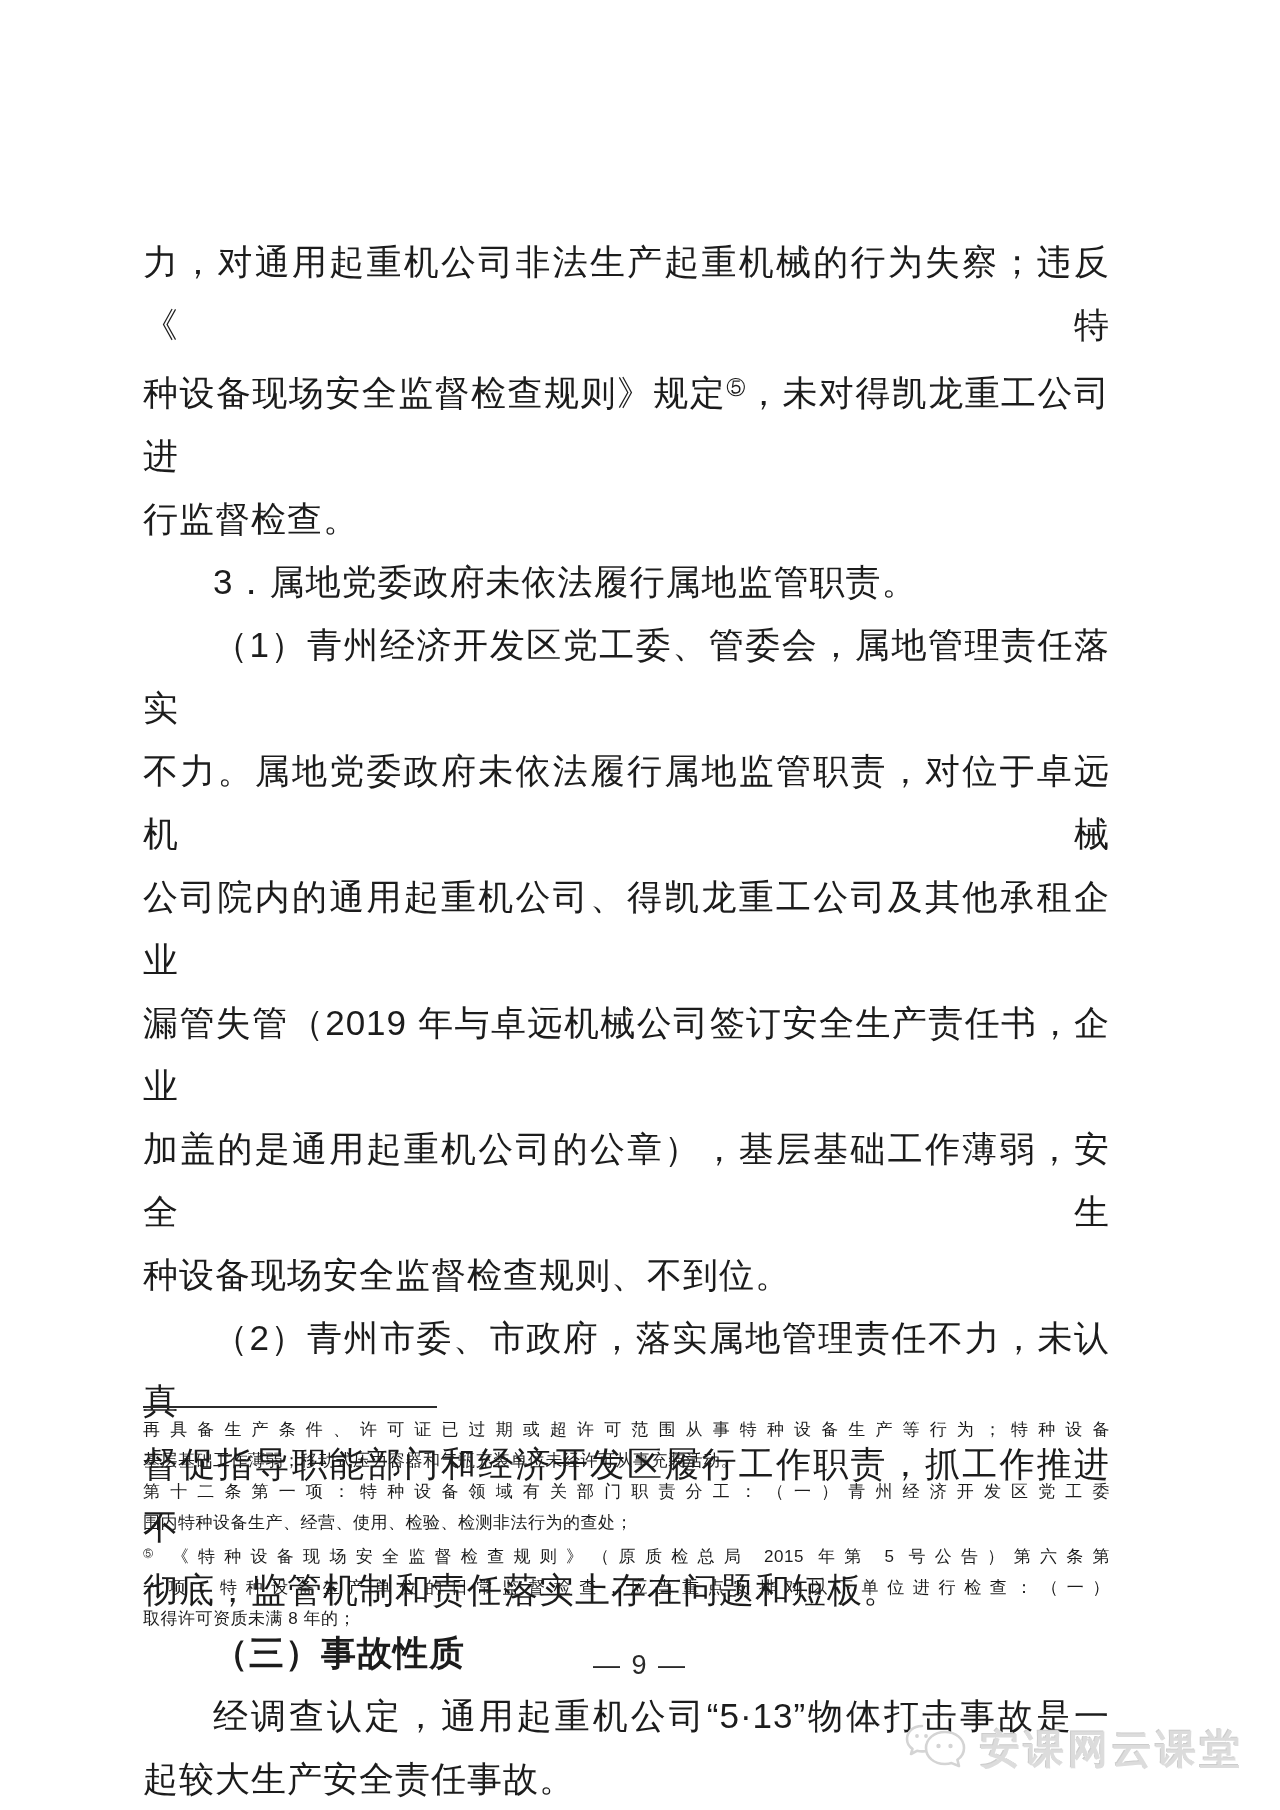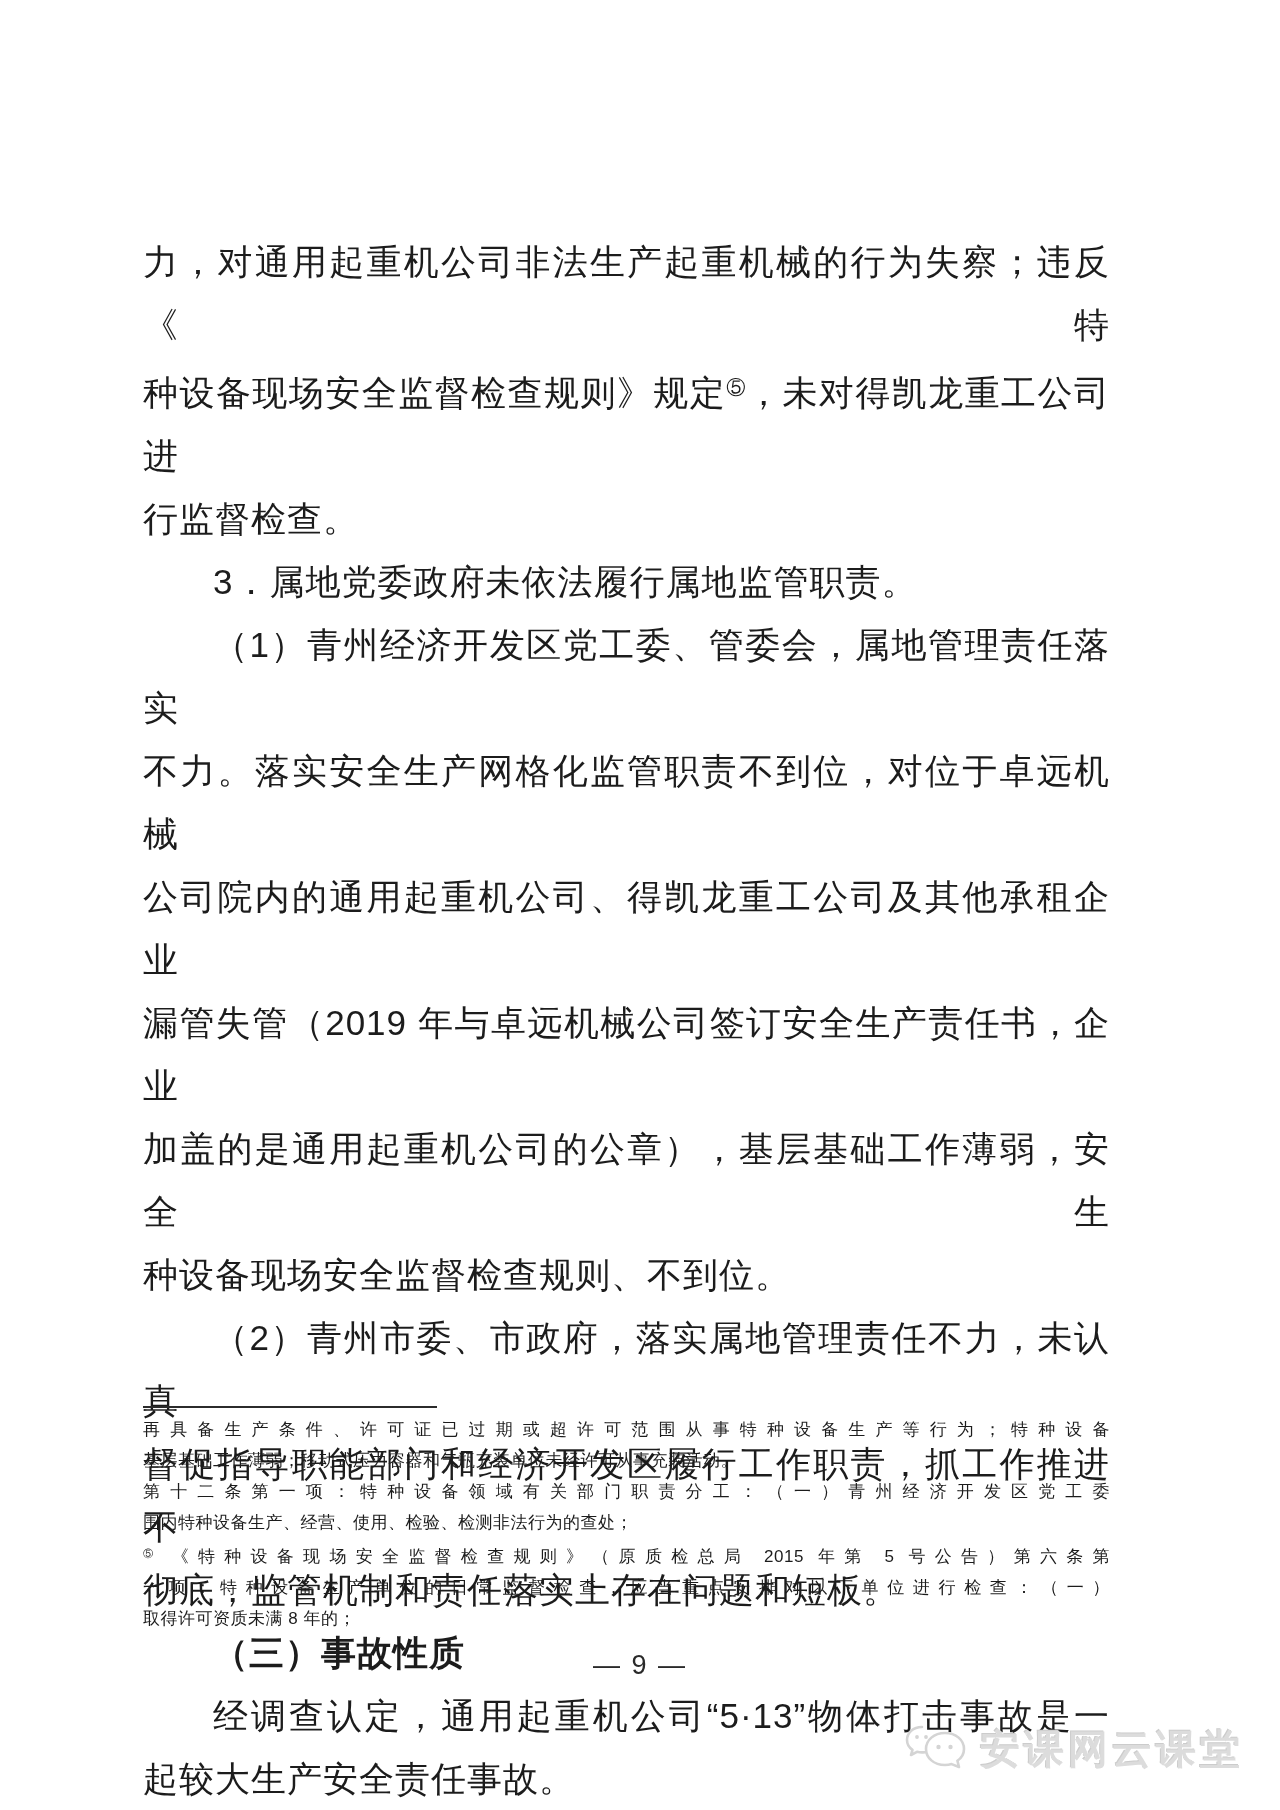--- a/index.html
+++ b/index.html
@@ -54,42 +54,42 @@
     left:0;top:1650px;width:100%;
     text-align:center;
     font-size:27px;
     letter-spacing:2px;
     color:#2a2a2a;
   }
   
   .watermark{
     position:absolute;
     right:36px;top:1722px;
-    display:flex;align-items:center;gap:12px;
+    display:flex;align-items:flex-start;gap:12px;
     color:#dcdcdc;
     font-size:40px;
     font-weight:bold;
     letter-spacing:4px;
     text-shadow:1px 1px 0 #ffffff,-1px -1px 0 #cccccc;
     user-select:none;
   }
   .watermark svg{display:block;}
 </style>
 </head>
 <body>
 
 <div class="page">
 
   <div class="body-text">
     <div class="ln full">力，对通用起重机公司非法生产起重机械的行为失察；违反《特</div>
     <div class="ln full"><span>种设备现场安全监督检查规则》规定</span><sup class="fn-ref">⑤</sup><span>，未对得凯龙重工公司进</span></div>
     <div class="ln">行监督检查。</div>
     <div class="ln indent">3．属地党委政府未依法履行属地监管职责。</div>
     <div class="ln indent full">（1）青州经济开发区党工委、管委会，属地管理责任落实</div>
-    <div class="ln full">不力。落实安全生产网格化监管职责不到位，对位于卓远机械</div>
+    <div class="ln full">不力。属地党委政府未依法履行属地监管职责，对位于卓远机械</div>
     <div class="ln full">公司院内的通用起重机公司、得凯龙重工公司及其他承租企业</div>
     <div class="ln full">漏管失管（2019 年与卓远机械公司签订安全生产责任书，企业</div>
     <div class="ln full">加盖的是通用起重机公司的公章），基层基础工作薄弱，安全生</div>
     <div class="ln">种设备现场安全监督检查规则、不到位。</div>
     <div class="ln indent full">（2）青州市委、市政府，落实属地管理责任不力，未认真</div>
     <div class="ln full">督促指导职能部门和经济开发区履行工作职责，抓工作推进不</div>
     <div class="ln">彻底，监管机制和责任落实上存在问题和短板。</div>
     <div class="ln indent bold">（三）事故性质</div>
     <div class="ln indent full">经调查认定，通用起重机公司“5·13”物体打击事故是一</div>
     <div class="ln">起较大生产安全责任事故。</div>

